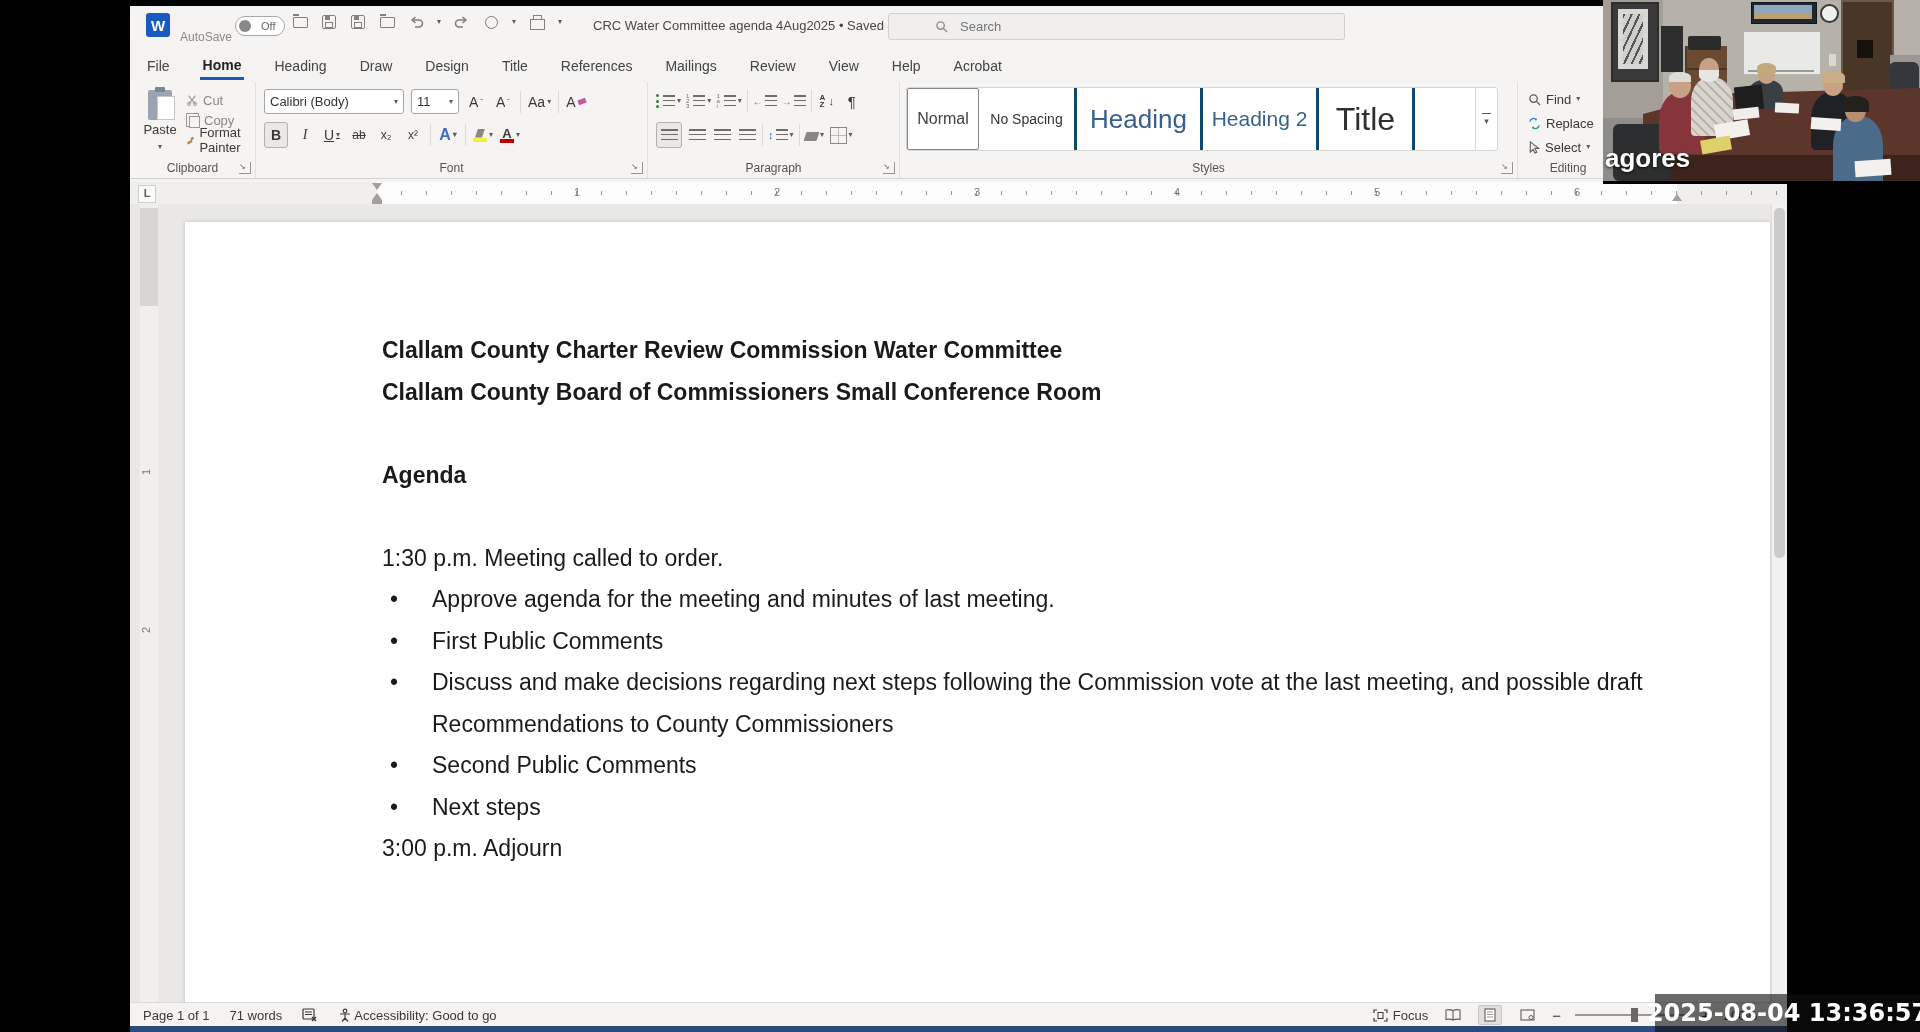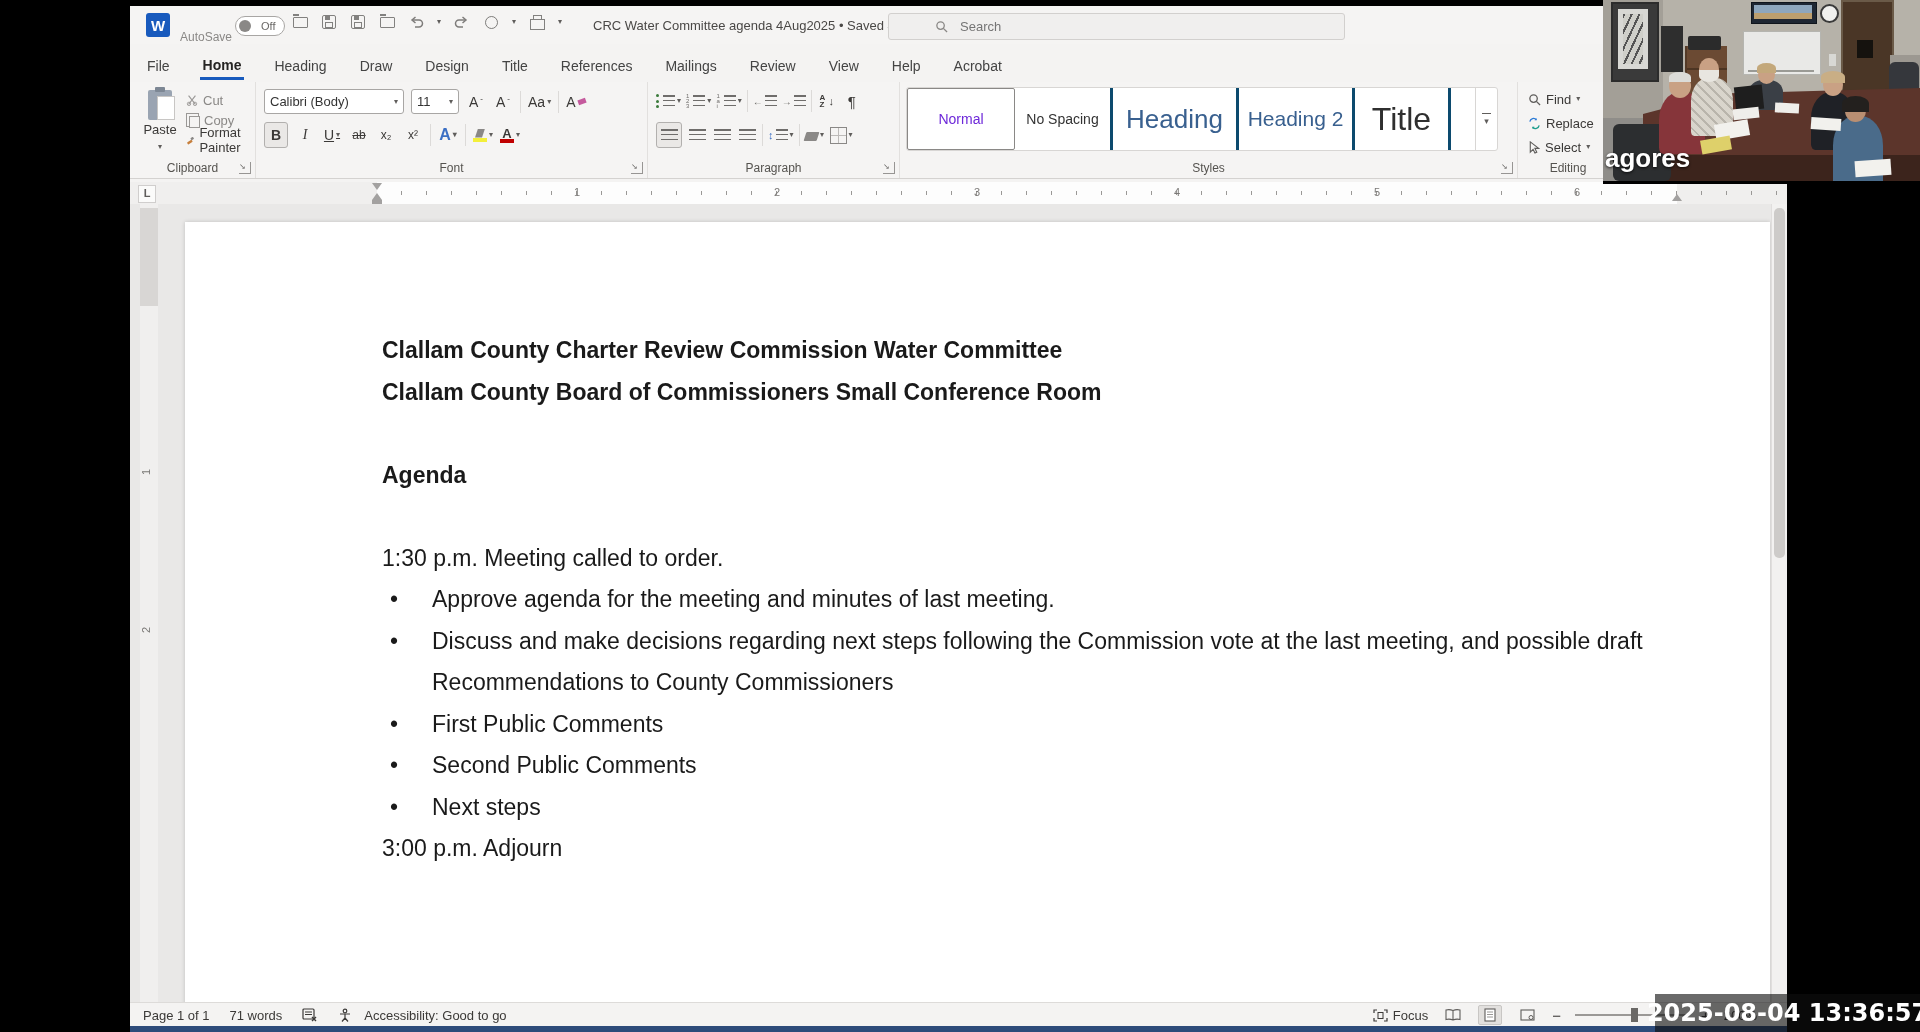--- a/index.html
+++ b/index.html
@@ -375,21 +375,21 @@
             <span class="car">▾</span>
           </span>
       </div>
       <div class="glabel">Paragraph</div>
       <span class="lau">↘</span>
     </div>
 
     <div class="grp" style="left:770px;width:618px;">
       <div class="gal">
         <div id="chips" style="display:flex;flex:1;">
-            <div class="chip selch" style="width: 108px; font-size: 14px; color: #6d28d9;">Normal</div>
+            <div class="chip selch" style="width: 72px; font-size: 16px; color: #404040;">Normal</div>
             <div class="chip" style="width: 98px; font-size: 14px; color: rgb(51, 51, 51);">No Spacing</div>
             <div class="chip" style="width: 126px; font-size: 26px; color: rgb(57, 96, 143);">Heading</div>
             <div class="chip" style="width: 116px; font-size: 21px; color: rgb(57, 96, 143);">Heading 2</div>
             <div class="chip" style="width: 96px; font-size: 32px; color: rgb(47, 47, 47);">Title</div>
           </div>
         <div class="more">
             <i></i>
             <span>▾</span>
           </div>
       </div>
@@ -465,22 +465,22 @@
         <div id="headings">
             <p class="bold">Clallam County Charter Review Commission Water Committee</p>
             <p class="bold">Clallam County Board of Commissioners Small Conference Room</p>
           </div>
         <div class="spacer"></div>
         <p class="bold">Agenda</p>
         <div class="spacer"></div>
         <p>1:30 p.m. Meeting called to order.</p>
         <ul id="bullets">
             <li>Approve agenda for the meeting and minutes of last meeting.</li>
+            <li>First Public Comments</li>
             <li>Discuss and make decisions regarding next steps following the Commission vote at the last meeting, and possible draft Recommendations to County Commissioners</li>
-            <li>First Public Comments</li>
             <li>Second Public Comments</li>
             <li>Next steps</li>
           </ul>
         <p>3:00 p.m. Adjourn</p>
       </div>
     </div>
     <div id="scrollbar">
         <div id="thumb"></div>
       </div>
   </div>
@@ -489,21 +489,21 @@
     <div class="st-left">
       <span>Page 1 of 1</span>
       <span>71 words</span>
       <span>
         <svg width="16" height="14" viewBox="0 0 16 14">
             <rect x="1" y="1" width="11" height="10" rx="1" fill="none" stroke="#3b3937" stroke-width="1.2"></rect>
             <path d="M3 4 h7 M3 6.5 h7" stroke="#3b3937" stroke-width="1"></path>
             <path d="M10 9 L14 13 M14 9 L10 13" stroke="#3b3937" stroke-width="1.4"></path>
           </svg>
       </span>
-      <span style="display:flex;align-items:center;gap:12px;">
+      <span style="display:flex;align-items:center;gap:2px;">
         <svg width="14" height="14" viewBox="0 0 14 14">
             <circle cx="7" cy="3" r="1.8" fill="none" stroke="#3b3937" stroke-width="1.2"></circle>
             <path d="M2 6 h10 M7 6 v4 M7 10 L4 13.5 M7 10 L10 13.5" fill="none" stroke="#3b3937" stroke-width="1.2"></path>
           </svg>
         <span>Accessibility: Good to go</span>
       </span>
     </div>
     <div class="st-right">
       <span style="display:flex;align-items:center;gap:5px;">
         <svg width="15" height="13" viewBox="0 0 15 13">

